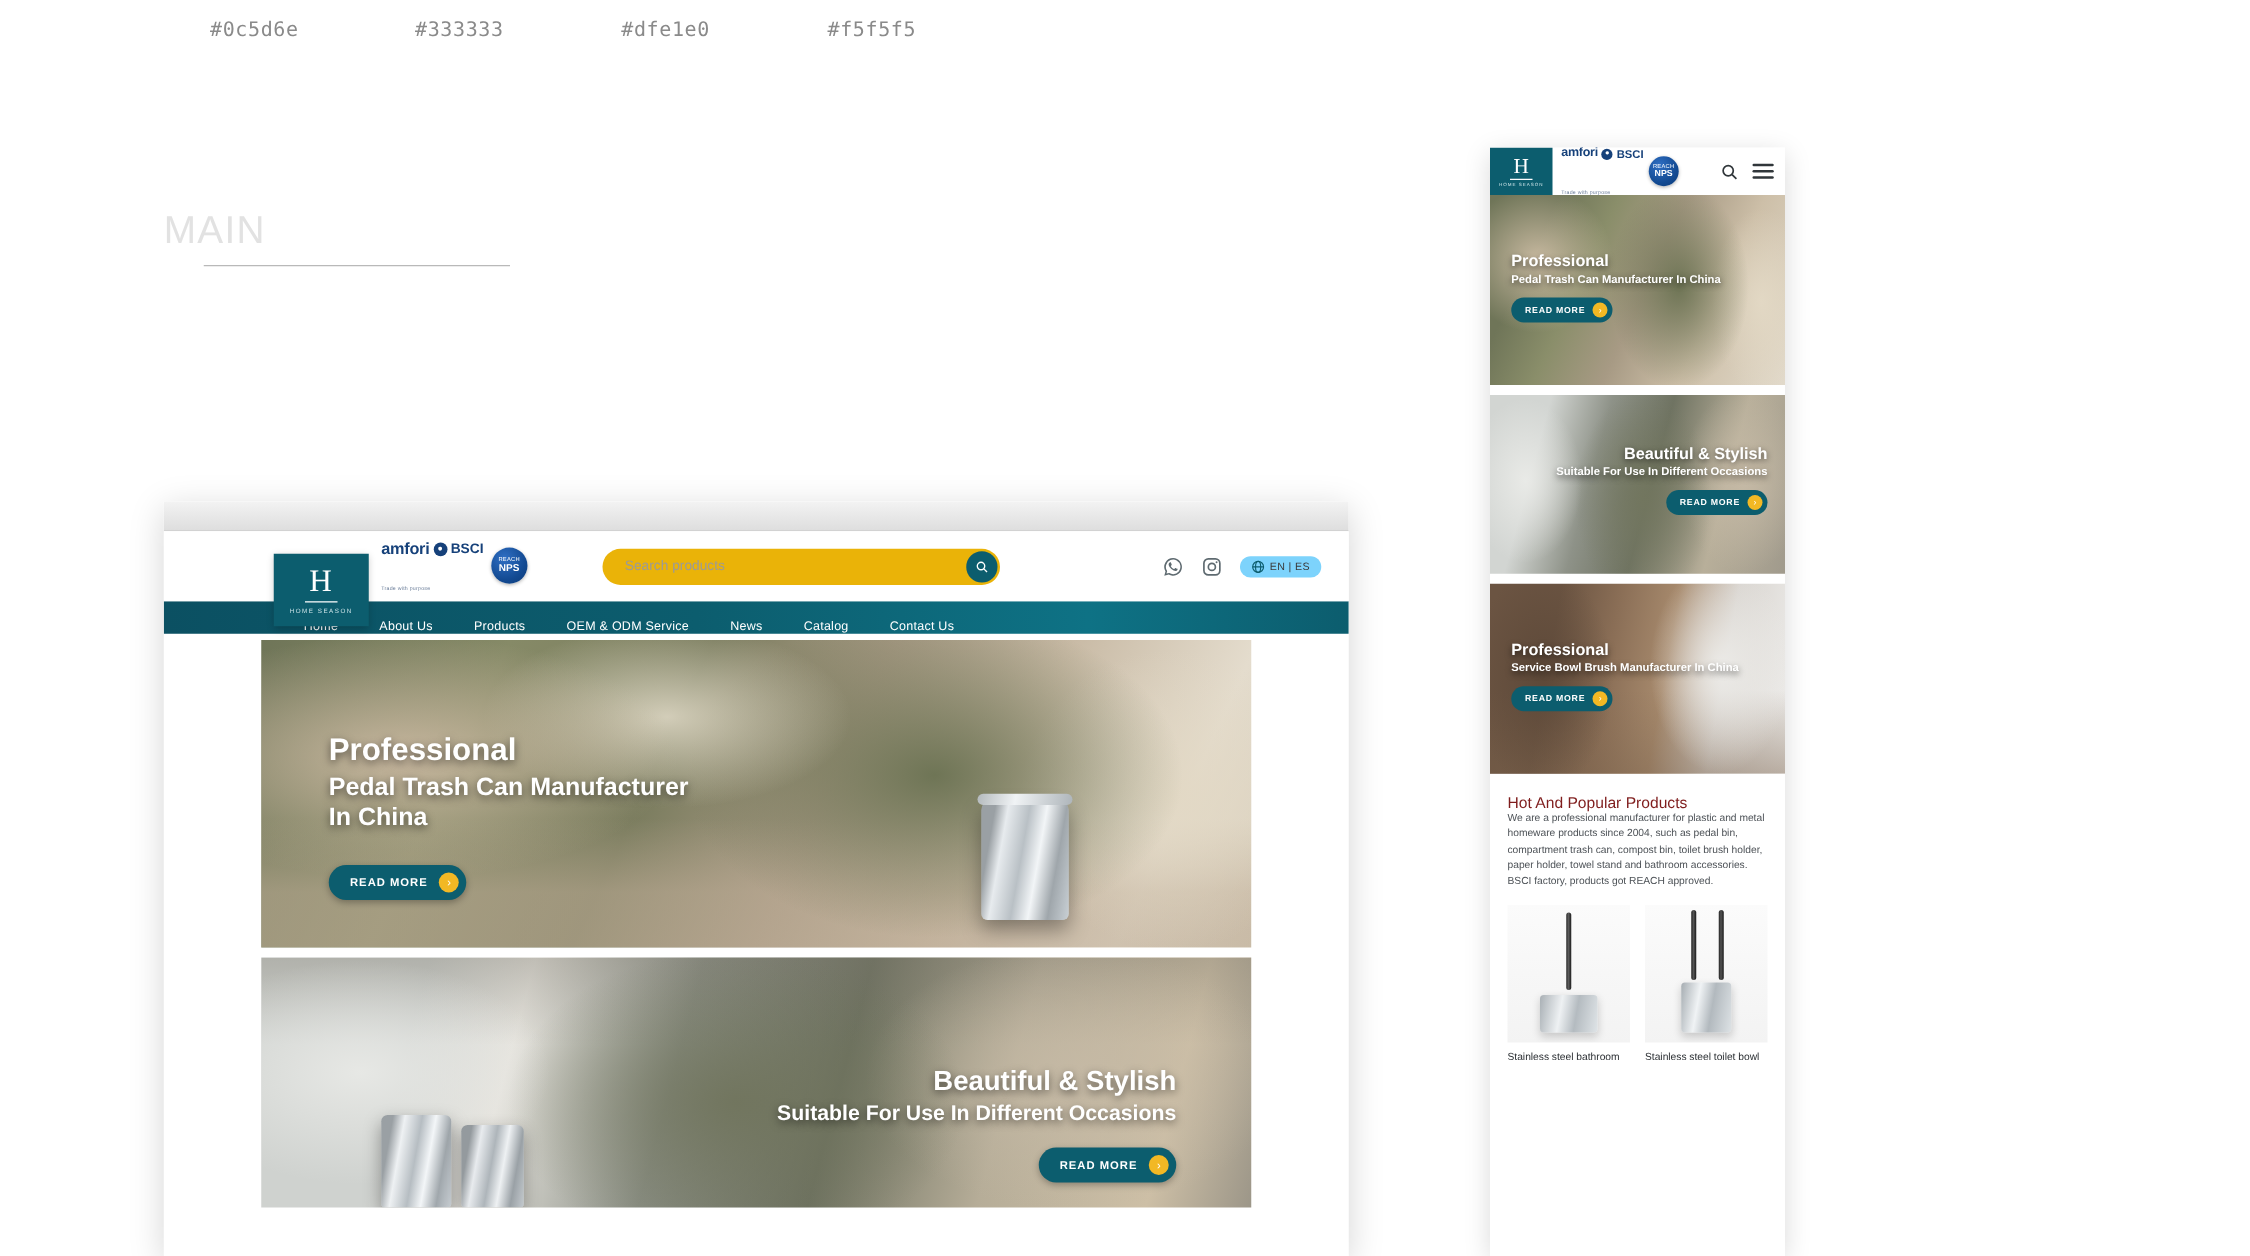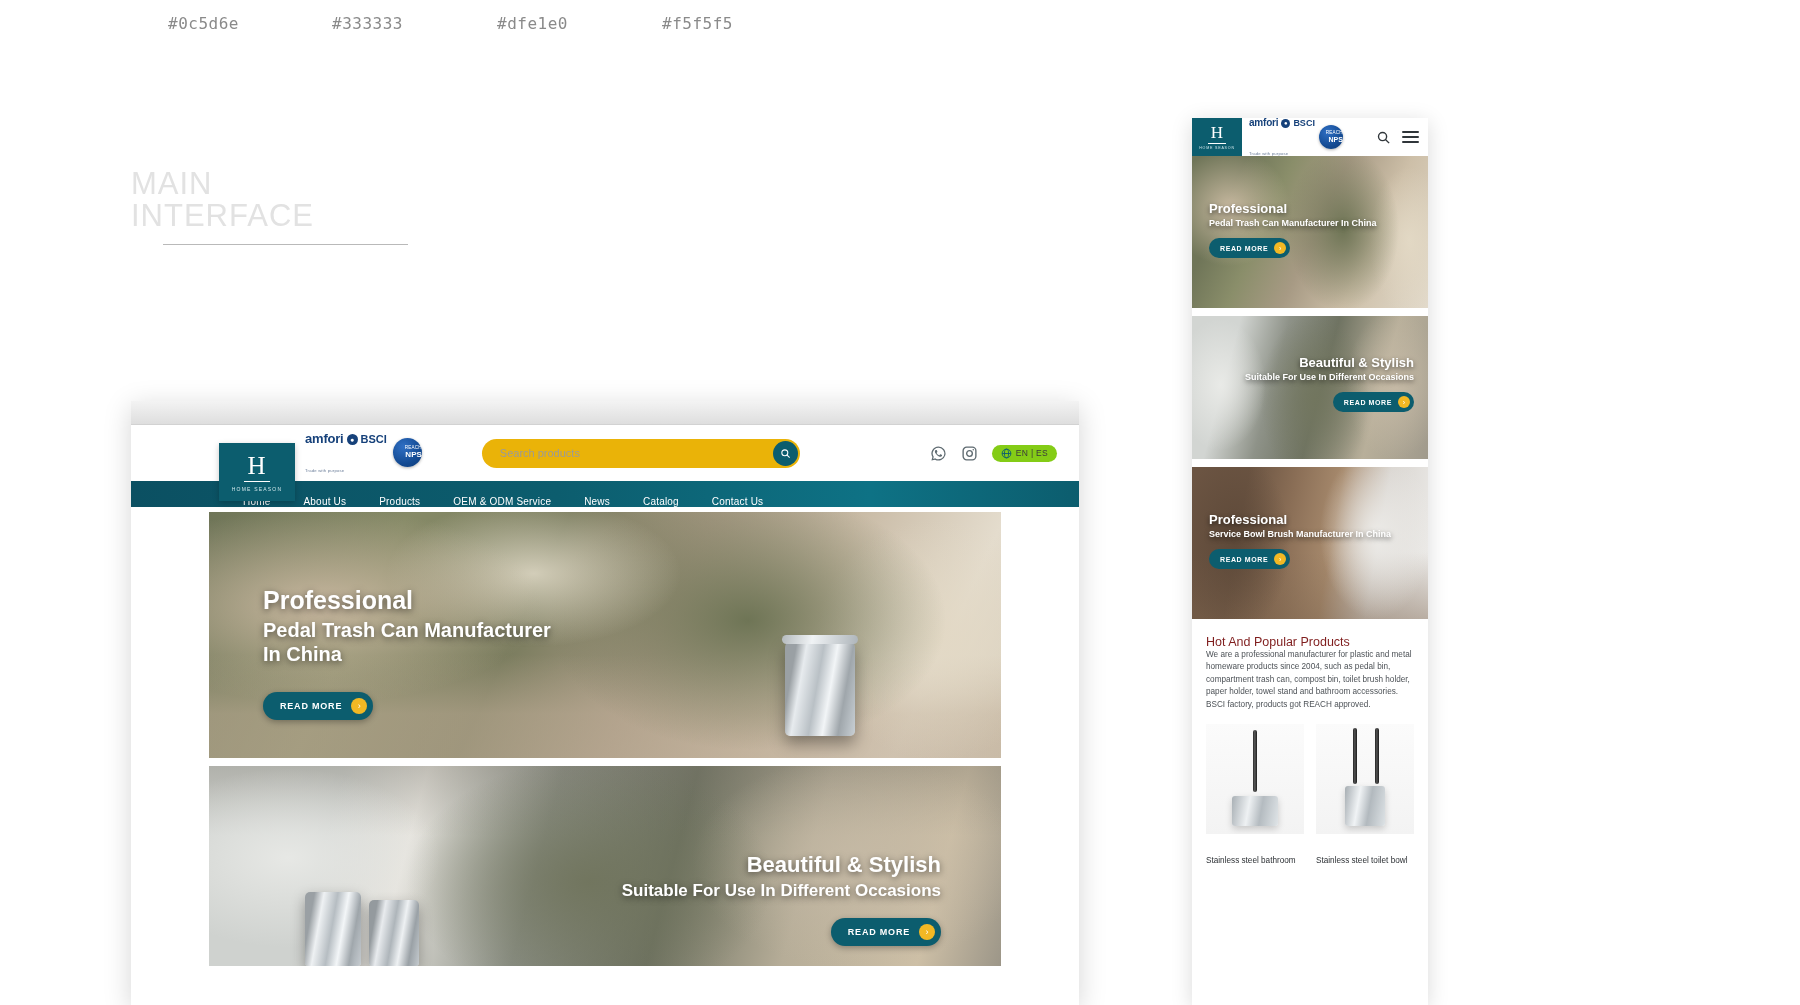--- a/index.html
+++ b/index.html
@@ -69,21 +69,21 @@
     width: 11px; height: 11px; border-radius: 50%;
     background: #16417a; color: #fff; font-size: 7px;
     display: flex; align-items: center; justify-content: center;
   }
   .cert-amfori-bsci { font-size: 11px; font-weight: 700; color: #16417a; }
   .cert-amfori-sub { font-size: 4.2px; color: #6a7d99; letter-spacing: .2px; }
   .cert-reach {
     width: 29px; height: 29px; border-radius: 50%;
     background: radial-gradient(circle at 36% 30%, #2f6fc4, #134a92 62%, #0d3a77);
     color: #fff; display: flex; flex-direction: column;
-    align-items: flex-end; justify-content: center; line-height: 1.05;
+    align-items: center; justify-content: center; line-height: 1.05;
     box-shadow: 0 1px 3px rgba(0,0,0,.3);
   }
   .cert-reach-a { font-size: 4.6px; letter-spacing: .2px; }
   .cert-reach-b { font-size: 8px; font-weight: 700; }
 
   .search-wrap {
     position: relative; margin-left: 60px; width: 318px; height: 29px;
   }
   .search-input {
     width: 100%; height: 100%; border: none; outline: none;
@@ -95,21 +95,21 @@
   .search-btn {
     position: absolute; right: 2px; top: 2px; width: 25px; height: 25px;
     border-radius: 50%; background: #0c5d6e; border: none; cursor: pointer;
     display: flex; align-items: center; justify-content: center;
   }
 
   .header-right { margin-left: auto; display: flex; align-items: center; gap: 14px; padding-right: 22px; }
   .soc-icon { width: 17px; height: 17px; color: #5e6a70; }
   .lang-pill {
     display: flex; align-items: center; gap: 4px;
-    background: #84cc16; border-radius: 11px; padding: 3px 9px;
+    background: #7dd3fc; border-radius: 11px; padding: 3px 9px;
   }
   .lang-globe { width: 11px; height: 11px; color: #0c5d6e; }
   .lang-text { font-size: 8.5px; color: #3a3a3a; letter-spacing: .3px; }
 
   .navbar {
     height: 26px; background: linear-gradient(90deg,#0b5062,#0c5d6e 45%,#0e7285 78%,#0c5d6e);
     display: flex; align-items: flex-end; padding-left: 112px; gap: 33px;
   }
   .nav-item { font-size: 10px; color: #ffffff; letter-spacing: .2px; cursor: pointer; white-space: nowrap; }
 
@@ -303,38 +303,37 @@
     background: linear-gradient(90deg,#242424,#535353 45%,#1a1a1a);
   }
   .brush2-handle.b { left: 60%; }
   .brush2-base {
     position: absolute; left: 50%; transform: translateX(-50%); bottom: 8px;
     width: 40px; height: 40px; border-radius: 3px;
     background: linear-gradient(100deg,#a6adb2,#f0f3f5 34%,#b2b9be 60%,#dde2e5);
     box-shadow: 0 3px 7px rgba(0,0,0,.18);
   }
   .m-product-caption {
-    margin-top: 21px; font-size: 8.2px; line-height: 11px; color: #2c3034; text-align: left;
+    margin-top: 6px; font-size: 8.2px; line-height: 11px; color: #2c3034; text-align: left;
   }
 </style>
 </head>
 <body>
 
 <div class="stage">
 
   <div class="palette">
     <span class="swatch-label" style="left:168px">#0c5d6e</span>
     <span class="swatch-label" style="left:332px">#333333</span>
     <span class="swatch-label" style="left:497px">#dfe1e0</span>
     <span class="swatch-label" style="left:662px">#f5f5f5</span>
   </div>
 
   <div class="heading">
     <div class="heading-en">MAIN</div>
-    <div class="heading-en">INTERFACE</div>
     <div class="heading-cn-row">
       <div class="heading-rule"></div>
     </div>
   </div>
 
   <div class="desktop">
 
     <div class="browser-bar"></div>
 
     <div class="site-header">

